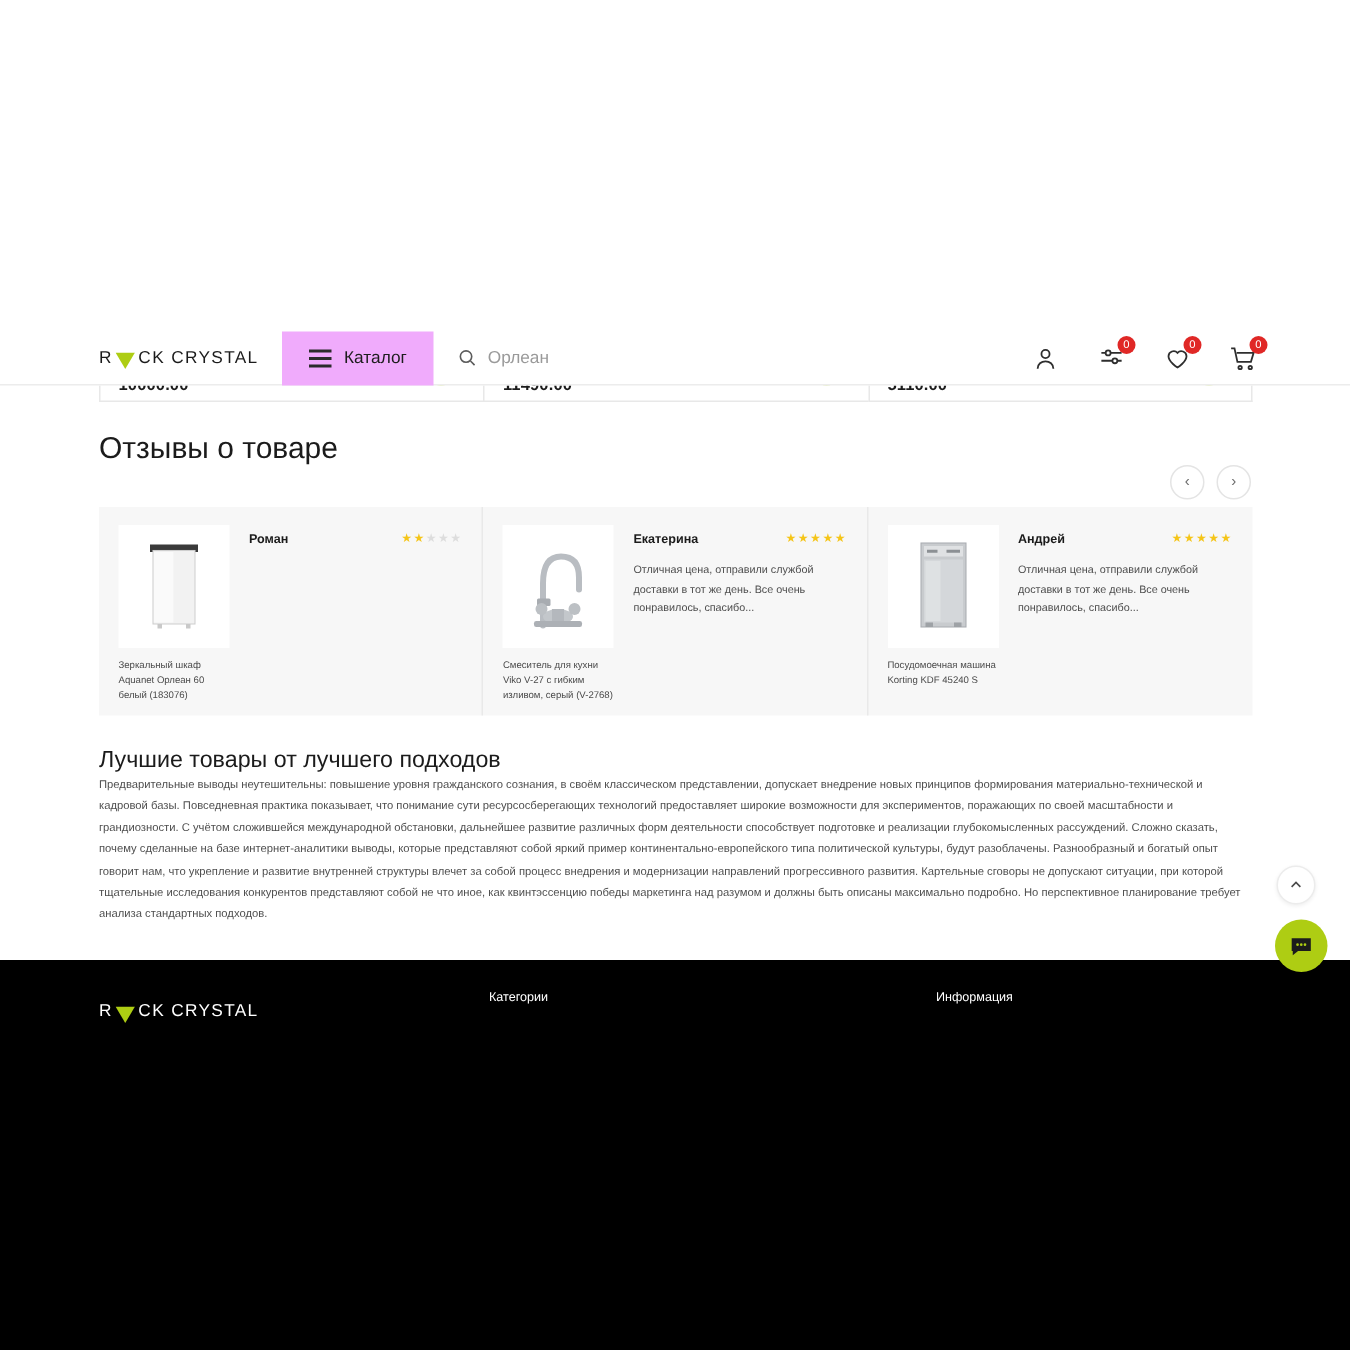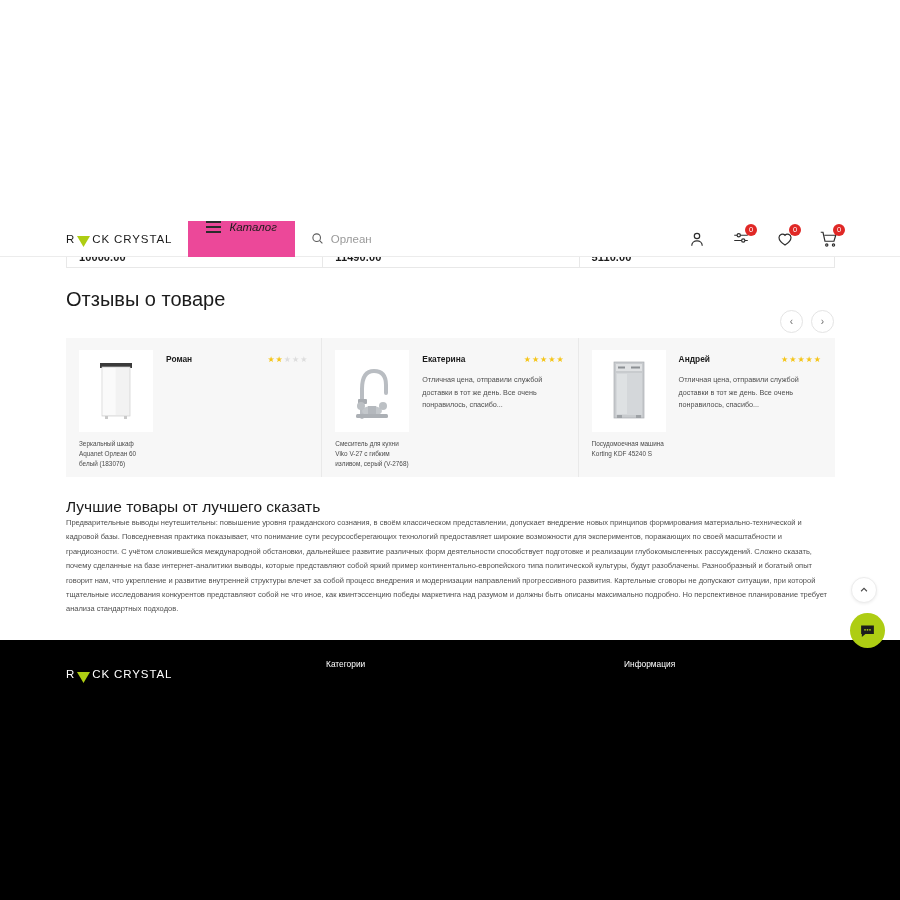--- a/index.html
+++ b/index.html
@@ -19,23 +19,23 @@
     border-bottom: 1px solid #ececec;
   }
   .logo { margin-left: 66px; display: flex; align-items: center; gap: 2px; }
   .logo-mark { width: 13px; height: 11px; position: relative; }
   .logo-text {
     font-size: 11.5px; letter-spacing: .9px; color: #1b1b1b;
     font-weight: 400; white-space: nowrap;
   }
 
   .catalog-btn {
-    margin-left: 16px; height: 36px; background: #ec4899;
-    display: flex; gap: 8px;
-    padding: 0 18px; cursor: pointer; font-style: italic;
+    margin-left: 16px; height: 36px; background: #f0abfc;
+    display: flex; align-items: center; gap: 8px;
+    padding: 0 18px; cursor: pointer;
   }
   .burger { width: 15px; display: flex; flex-direction: column; gap: 3px; }
   .burger i { display: block; height: 2px; background: #2b2b2b; }
   .catalog-label { font-size: 11.5px; color: #1d1d1d; }
 
   .search-box { margin-left: 16px; display: flex; align-items: center; gap: 7px; cursor: text; }
   .search-ph { font-size: 11.5px; color: #9a9a9a; }
 
   .head-icons {
     margin-left: auto; margin-right: 62px;
@@ -101,21 +101,21 @@
   .rv-left { width: 74px; flex: none; }
   .rv-thumb {
     width: 74px; height: 82px; background: #ffffff;
     display: flex; align-items: center; justify-content: center;
   }
   .rv-prodname {
     margin-top: 7px; font-size: 6.4px; line-height: 1.55;
     color: #4b4b4b;
   }
   .rv-right { flex: 1; padding-top: 4px; }
-  .rv-head { display: flex; align-items: flex-end; justify-content: space-between; gap: 16px; }
+  .rv-head { display: flex; align-items: center; justify-content: space-between; gap: 16px; }
   .rv-author { font-size: 8.4px; font-weight: bold; color: #1b1b1b; }
   .stars { display: flex; gap: 1px; font-size: 8px; line-height: 1; }
   .star { color: #dddddd; }
   .star.on { color: #f5c518; }
   .rv-text {
     margin-top: 10px; font-size: 7.2px; line-height: 1.75; color: #4e4e4e;
     max-width: 140px;
   }
 
   
@@ -346,21 +346,21 @@
               <span class="star on">★</span>
               <span class="star on">★</span>
               <span class="star on">★</span>
             </span>
         </div>
         <div class="rv-text">Отличная цена, отправили службой доставки в тот же день. Все очень понравилось, спасибо...</div>
       </div>
     </div>
   </div>
 
-  <div class="seo-title">Лучшие товары от лучшего сказать</div>
+  <div class="seo-title">Лучшие товары от лучшего подходов</div>
   <div class="seo-body">Предварительные выводы неутешительны: повышение уровня гражданского сознания, в своём классическом представлении, допускает внедрение новых принципов формирования материально-технической и кадровой базы. Повседневная практика показывает, что понимание сути ресурсосберегающих технологий предоставляет широкие возможности для экспериментов, поражающих по своей масштабности и грандиозности. С учётом сложившейся международной обстановки, дальнейшее развитие различных форм деятельности способствует подготовке и реализации глубокомысленных рассуждений. Сложно сказать, почему сделанные на базе интернет-аналитики выводы, которые представляют собой яркий пример континентально-европейского типа политической культуры, будут разоблачены. Разнообразный и богатый опыт говорит нам, что укрепление и развитие внутренней структуры влечет за собой процесс внедрения и модернизации направлений прогрессивного развития. Картельные сговоры не допускают ситуации, при которой тщательные исследования конкурентов представляют собой не что иное, как квинтэссенцию победы маркетинга над разумом и должны быть описаны максимально подробно. Но перспективное планирование требует анализа стандартных подходов.</div>
 
   <div class="fab-top">
     <svg width="10" height="10" viewBox="0 0 24 24" fill="none" stroke="#4a4a4a" stroke-width="2.6">
       <path d="M5 15l7-7 7 7"></path>
     </svg>
   </div>
   <div class="fab-chat">
     <svg width="17" height="17" viewBox="0 0 24 24">
       <path d="M3 5h18v12H9l-5 4v-4H3z" fill="#1c1c1c"></path>

